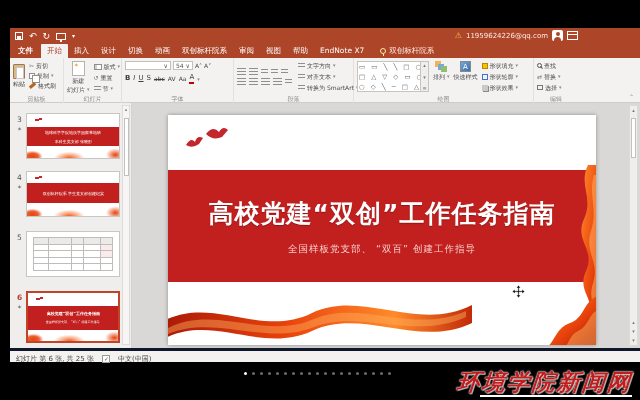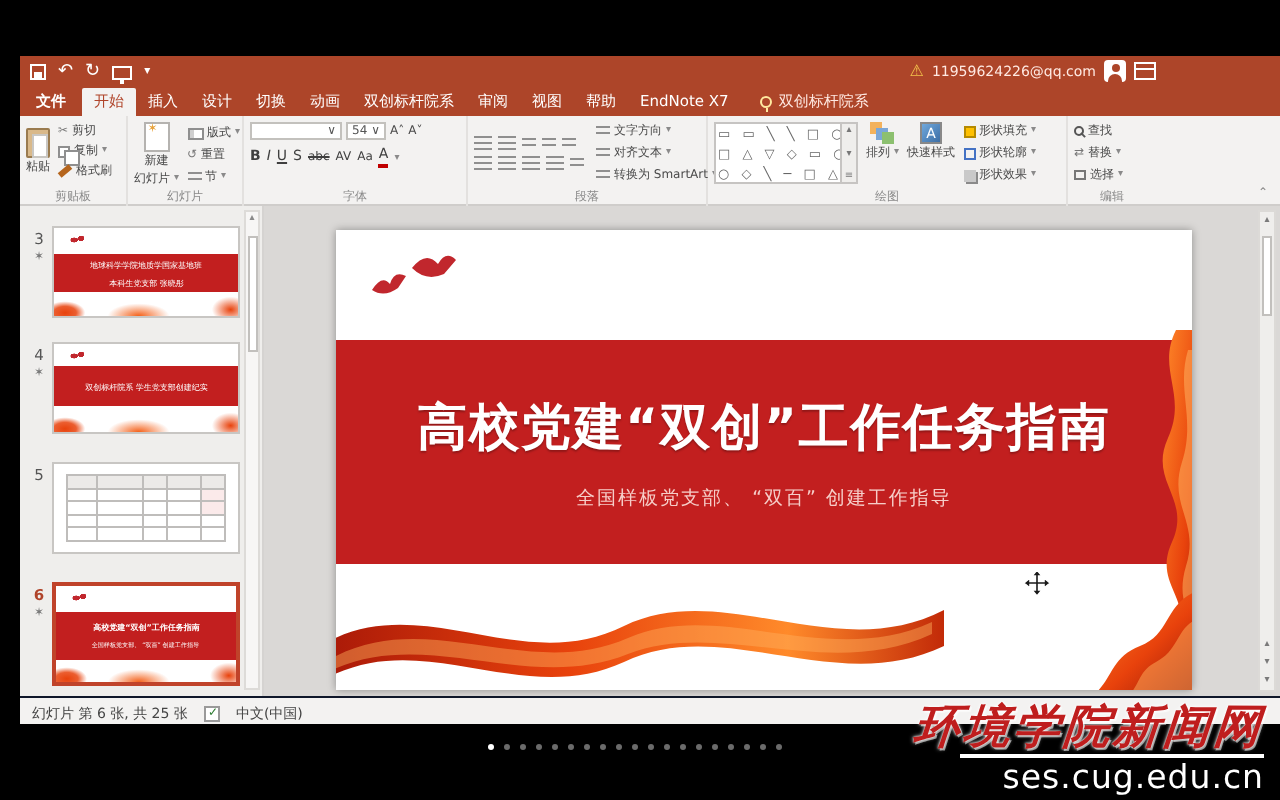--- a/index.html
+++ b/index.html
@@ -97,21 +97,21 @@
   .canvas { position:absolute; left:123px; top:0; right:0; height:245px; background:#dad8d6; }
   .slide { position:absolute; left:35px; top:12px; width:428px; height:230px; background:#fff; box-shadow:0 0 4px rgba(0,0,0,.35); overflow:hidden; }
   .banner { position:absolute; left:0; top:55px; width:428px; height:112px; background:#c21f1f; }
   .stitle { position:absolute; left:0; top:82px; width:100%; text-align:center; color:#fff; font-size:25px; font-weight:bold; letter-spacing:1px; text-shadow:0 1px 1px rgba(0,0,0,.25); }
   .ssub { position:absolute; left:0; top:128px; width:100%; text-align:center; color:rgba(255,236,230,.85); font-size:9.5px; letter-spacing:1px; }
   .vscroll { position:absolute; right:2px; top:2px; width:9px; height:241px; background:#efeeec; border:1px solid #dcdad7; font-size:5px; color:#7a7a7a; }
   .vscroll .b { position:absolute; left:0; width:100%; text-align:center; line-height:9px; }
   .vscroll .th { position:absolute; left:1px; top:12px; width:5px; height:40px; background:#fff; border:1px solid #c2c0bd; }
 
   
-  .status { position:absolute; left:0; top:320px; width:630px; height:14px; background:#f3f2f1; border-top:1px solid #0f172a; font-size:7px; color:#444; }
+  .status { position:absolute; left:0; top:320px; width:630px; height:14px; background:#f3f2f1; border-top:3px solid #0f172a; font-size:7px; color:#444; }
   .status .lft { position:absolute; left:6px; top:3px; display:flex; gap:8px; align-items:center; }
   .spell { width:8px; height:8px; border:1px solid #9a9a9a; background:#fff; position:relative; }
   .spell::after { content:"✓"; position:absolute; left:1px; top:-1px; font-size:6px; color:#2e7d32; }
   .status .rgt { position:absolute; right:84px; top:3px; display:flex; gap:7px; align-items:center; }
   .note-ic { width:8px; height:7px; border:1px solid #8a8a8a; background:#fff; }
   .cmt-ic { width:8px; height:6px; border:1px solid #8a8a8a; border-radius:1px; background:#fff; position:relative; }
   .cmt-ic::after { content:""; position:absolute; left:1px; bottom:-3px; border:1.5px solid transparent; border-top-color:#8a8a8a; }
   .vbtn { width:9px; height:8px; border:1px solid #a5a3a0; background:#fbfafa; display:inline-block; }
   .vbtn.on { background:#dcdad7; border-color:#8a8886; }
 
@@ -530,15 +530,14 @@
       <span class="dot"></span>
       <span class="dot"></span>
       <span class="dot"></span>
       <span class="dot"></span>
       <span class="dot"></span>
     </div>
 
   <div class="wm">
     <div class="wm-title">环境学院新闻网</div>
     <div class="wm-rule"></div>
-    <div class="wm-url">ses.cug.edu.cn</div>
   </div>
 </div>
 
 </body></html>

